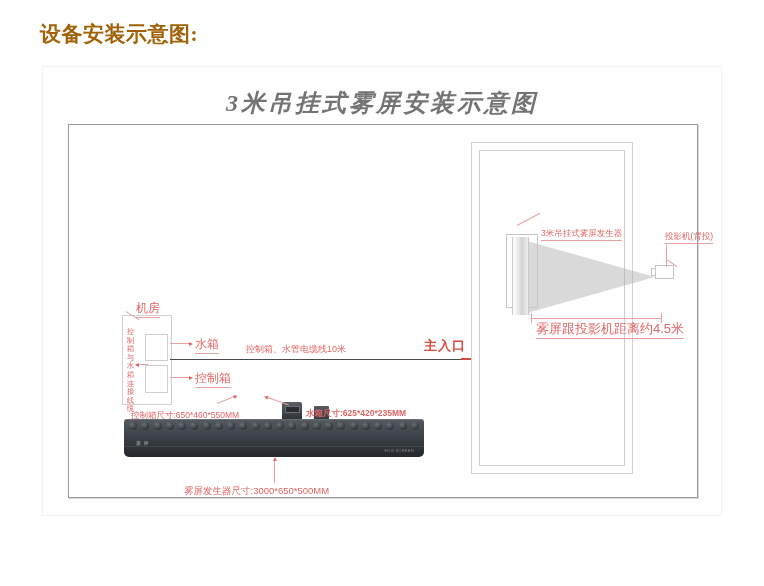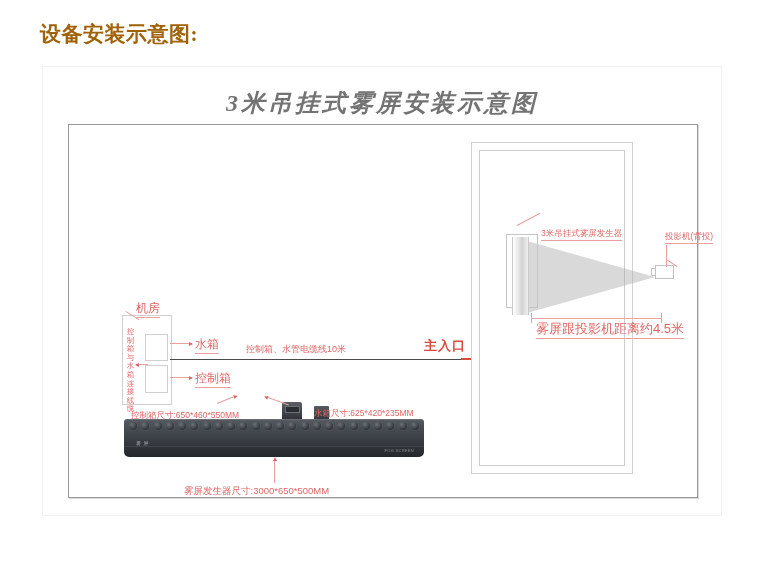--- a/index.html
+++ b/index.html
@@ -470,21 +470,21 @@
     border-radius: 1px 1px 0 0;
   }
 
   .dim-label {
     position: absolute;
     font-size: 8.5px;
     color: #e06666;
     white-space: nowrap;
   }
   #ctrl-dim-label { left: 62px; top: 285px; }
-  #tank-dim-label { left: 245px; top: 283px; }
+  #tank-dim-label { left: 237px; top: 283px; font-weight: bold; }
   #gen-dim-label  { left: 115px; top: 360px; font-size: 9.5px; }
 
   #ctrl-arrow {
     position: absolute;
     left: 148px;
     top: 278px;
     width: 18px;
     height: 0;
     border-top: 1px solid #e8a0a0;
     transform: rotate(-22deg);

